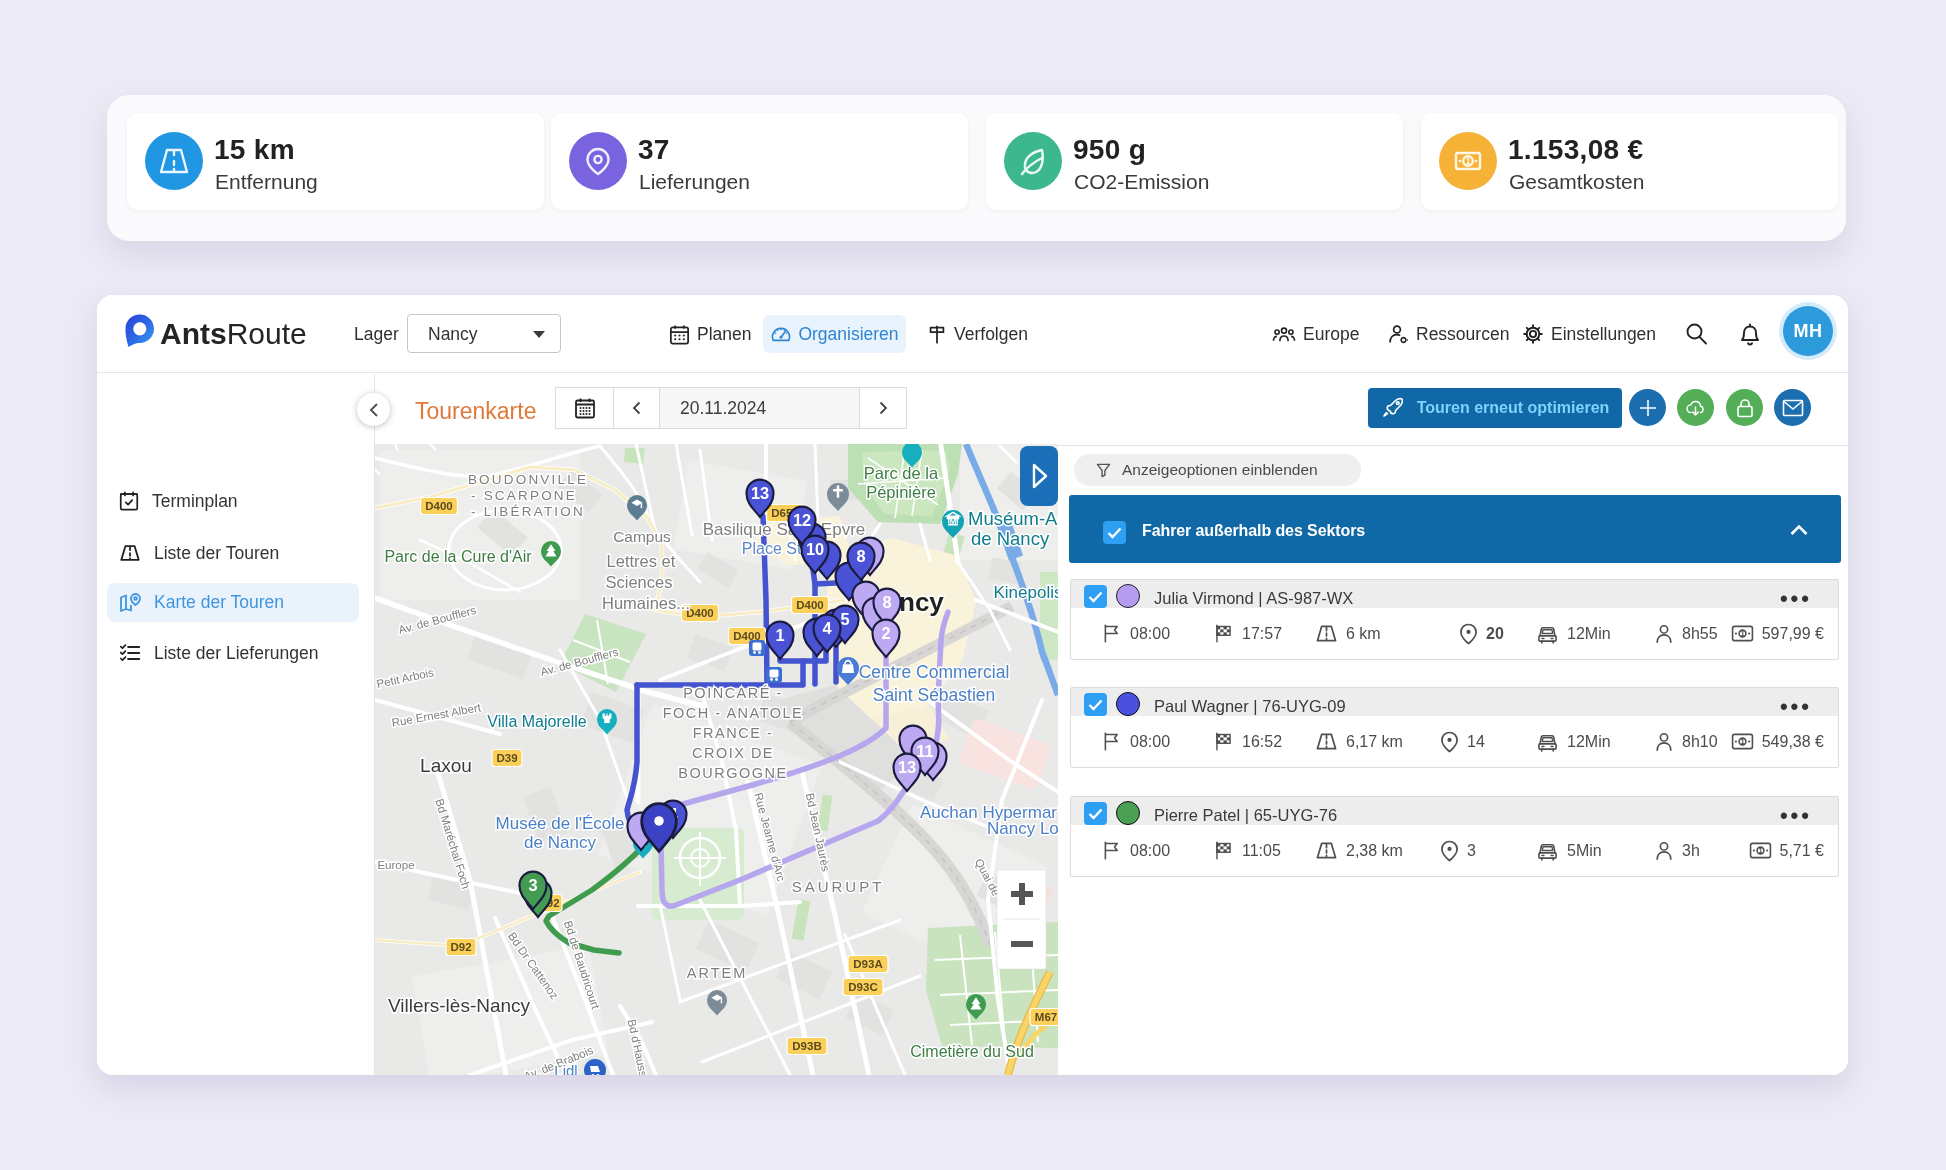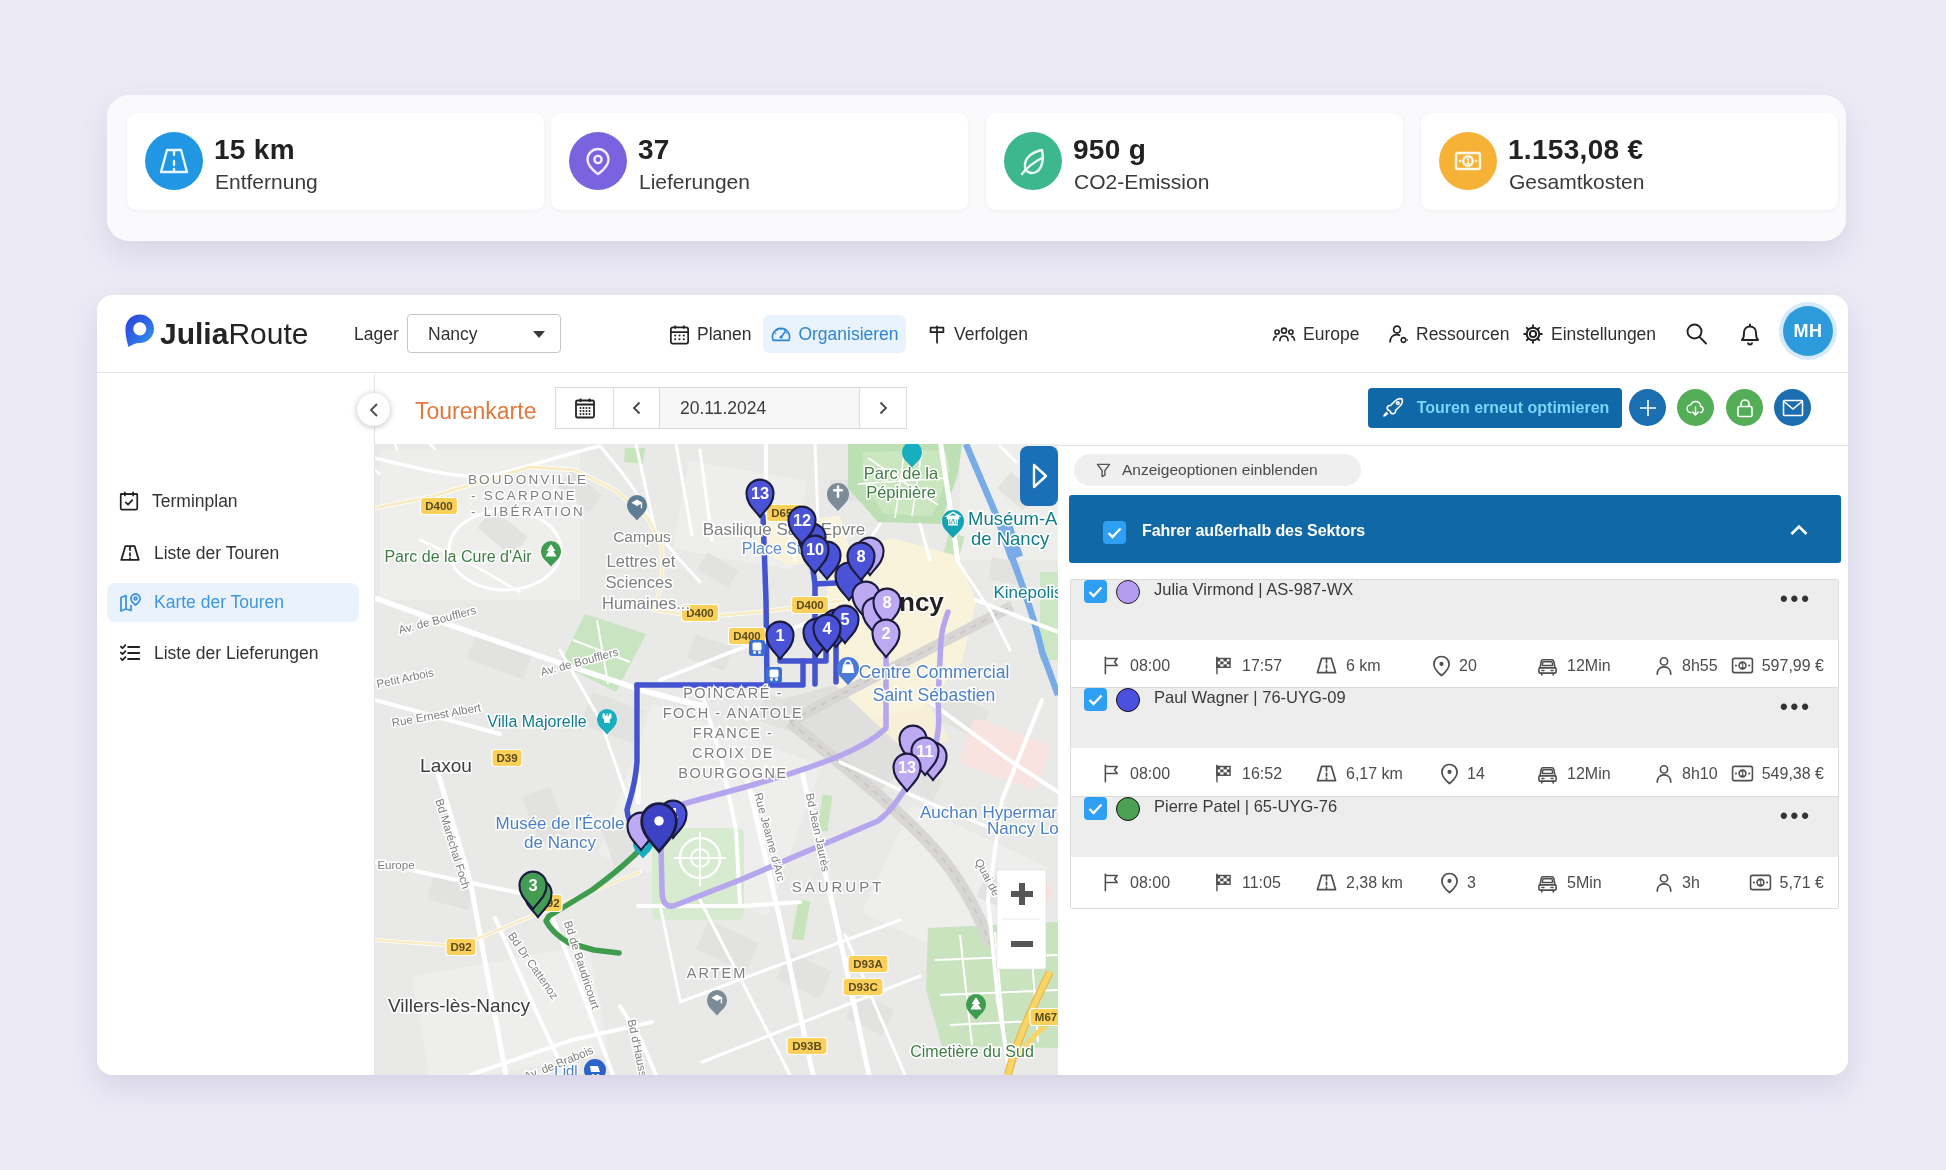--- a/index.html
+++ b/index.html
@@ -17,21 +17,21 @@
 #main { left:97px; top:295px; width:1751px; height:780px; background:#fff; border-radius:16px; box-shadow:0 12px 30px rgba(100,90,150,.16); overflow:hidden; }
 #hdr { position:absolute; left:0; top:0; width:1751px; height:78px; border-bottom:1px solid #E6E6E6; background:#fff; }
 .nav { position:absolute; top:0; height:78px; display:flex; align-items:center; font-size:17.5px; color:#2f2f2f; gap:6px; }
 #sidebar { position:absolute; left:0; top:79px; width:244px; height:701px; background:#fff; }
 #vdiv { position:absolute; left:277px; top:79px; width:1px; height:701px; background:#E4E4E4; }
 .sbitem { position:absolute; left:10px; width:252px; height:40px; display:flex; align-items:center; gap:12px; font-size:17.5px; color:#333; padding-left:11px; border-radius:8px; }
 #toolbar { position:absolute; left:0; top:0; width:1751px; height:0; }
 #rpanel { position:absolute; left:961px; top:150px; width:790px; height:630px; background:#fff; border-top:1px solid #E3E3E3; }
 
 .dcard { position:absolute; left:12px; width:769px; background:#fff; border:1px solid #DCDCDC; border-radius:2px; }
-.dhead { height:60px; background:#EDEDED; display:flex; align-items:flex-start; position:relative; }
+.dhead { height:28px; background:#EDEDED; display:flex; align-items:flex-end; position:relative; }
 .dstats { height:51px; display:flex; align-items:center; position:relative; font-size:16px; color:#4c4c4c; }
 .cb { width:23px; height:23px; background:#2F9FF3; border-radius:4px; display:flex; align-items:center; justify-content:center; }
 .dots { position:absolute; right:26px; top:6px; font-size:22px; letter-spacing:3px; color:#333; font-weight:bold; }
 .stat { position:absolute; display:flex; align-items:center; gap:8px; }
 </style>
 </head>
 <body>
 <div class="abs" id="statwrap">
   <div class="scard" style="left:20px;text-align:center;">
     <div class="scirc" style="background:#2196E3;"><svg width="58" height="58" viewBox="0 0 58 58">
@@ -83,21 +83,21 @@
     <svg style="position:absolute;left:27px;top:18px;" width="31" height="36" viewBox="0 0 31 36">
       <defs>
           <linearGradient id="lg" x1="0" y1="0" x2="1" y2="1">
             <stop offset="0" stop-color="#2B3FD8"></stop>
             <stop offset=".55" stop-color="#2E6BE8"></stop>
             <stop offset="1" stop-color="#35A4EE"></stop>
           </linearGradient>
         </defs>
       <path fill-rule="evenodd" d="M4.5 34 C2.5 27 1.2 21 1.5 15 C2 7 8 1.5 15.8 1.5 C23.8 1.5 30 7.8 30 15.8 C30 23.8 23.8 30 15.8 30 C11.5 30 7.8 31.8 4.5 34 Z M15.8 9.2 A6.6 6.6 0 1 0 15.8 22.4 A6.6 6.6 0 1 0 15.8 9.2 Z" fill="url(#lg)"></path>
     </svg>
-    <div style="position:absolute;left:63px;top:22px;font-size:30px;color:#242424;"><b style="font-weight:800;">Julia</b><span style="font-weight:300;">Route</span></div>
+    <div style="position:absolute;left:63px;top:22px;font-size:30px;color:#242424;"><b style="font-weight:800;">Ants</b><span style="font-weight:300;">Route</span></div>
     <div style="position:absolute;left:257px;top:29px;font-size:17.5px;color:#2f2f2f;">Lager</div>
     <div style="position:absolute;left:310px;top:19px;width:154px;height:39px;border:1px solid #C6C6C6;border-radius:4px;">
       <span style="position:absolute;left:20px;top:9px;font-size:17.5px;color:#333;">Nancy</span>
       <svg style="position:absolute;right:14px;top:15px;" width="14" height="9" viewBox="0 0 14 9">
           <path d="M1 1 L7 8 L13 1 Z" fill="#3a3a3a"></path>
         </svg>
     </div>
     <div class="nav" style="left:571px;">
       <svg width="23" height="23" viewBox="0 0 24 24" fill="none" stroke="#222" stroke-width="1.8">
           <rect x="3" y="4.5" width="18" height="17" rx="2"></rect>
@@ -708,21 +708,21 @@
           </svg>
           <span>17:57</span>
         </div>
         <div class="stat" style="left:244px;">
           <svg width="23" height="21" viewBox="0 0 24 22" fill="none" stroke="#4f4f4f" stroke-width="1.8" stroke-linejoin="round">
             <path d="M7 3.5 H17 L21.5 18.5 H2.5 Z"></path>
             <path d="M12 4.5 L12 8 M12 10.5 L12 13.5 M12 16 L12 17.5" stroke-linecap="round"></path>
           </svg>
           <span>6 km</span>
         </div>
-        <div class="stat" style="left:361px;">
+        <div class="stat" style="left:388px;font-weight:bold;">
           <svg width="19" height="22" viewBox="0 0 20 23" fill="none" stroke="#4f4f4f" stroke-width="1.8">
             <path d="M10 1.5 a8 8 0 0 1 8 8 C18 15.5 10 21.5 10 21.5 C10 21.5 2 15.5 2 9.5 A8 8 0 0 1 10 1.5 Z"></path>
             <circle cx="10" cy="9.3" r="2.2" fill="#4f4f4f" stroke="none"></circle>
           </svg>
           <span>20</span>
         </div>
         <div class="stat" style="left:465px;">
           <svg width="23" height="20" viewBox="0 0 24 21" fill="none" stroke="#4f4f4f" stroke-width="1.7" stroke-linejoin="round">
             <path d="M4 13 L5.5 5.5 C5.7 4.5 6.3 4 7.3 4 H16.7 C17.7 4 18.3 4.5 18.5 5.5 L20 13"></path>
             <rect x="3" y="12.5" width="18" height="5.5" rx="1.2"></rect>

